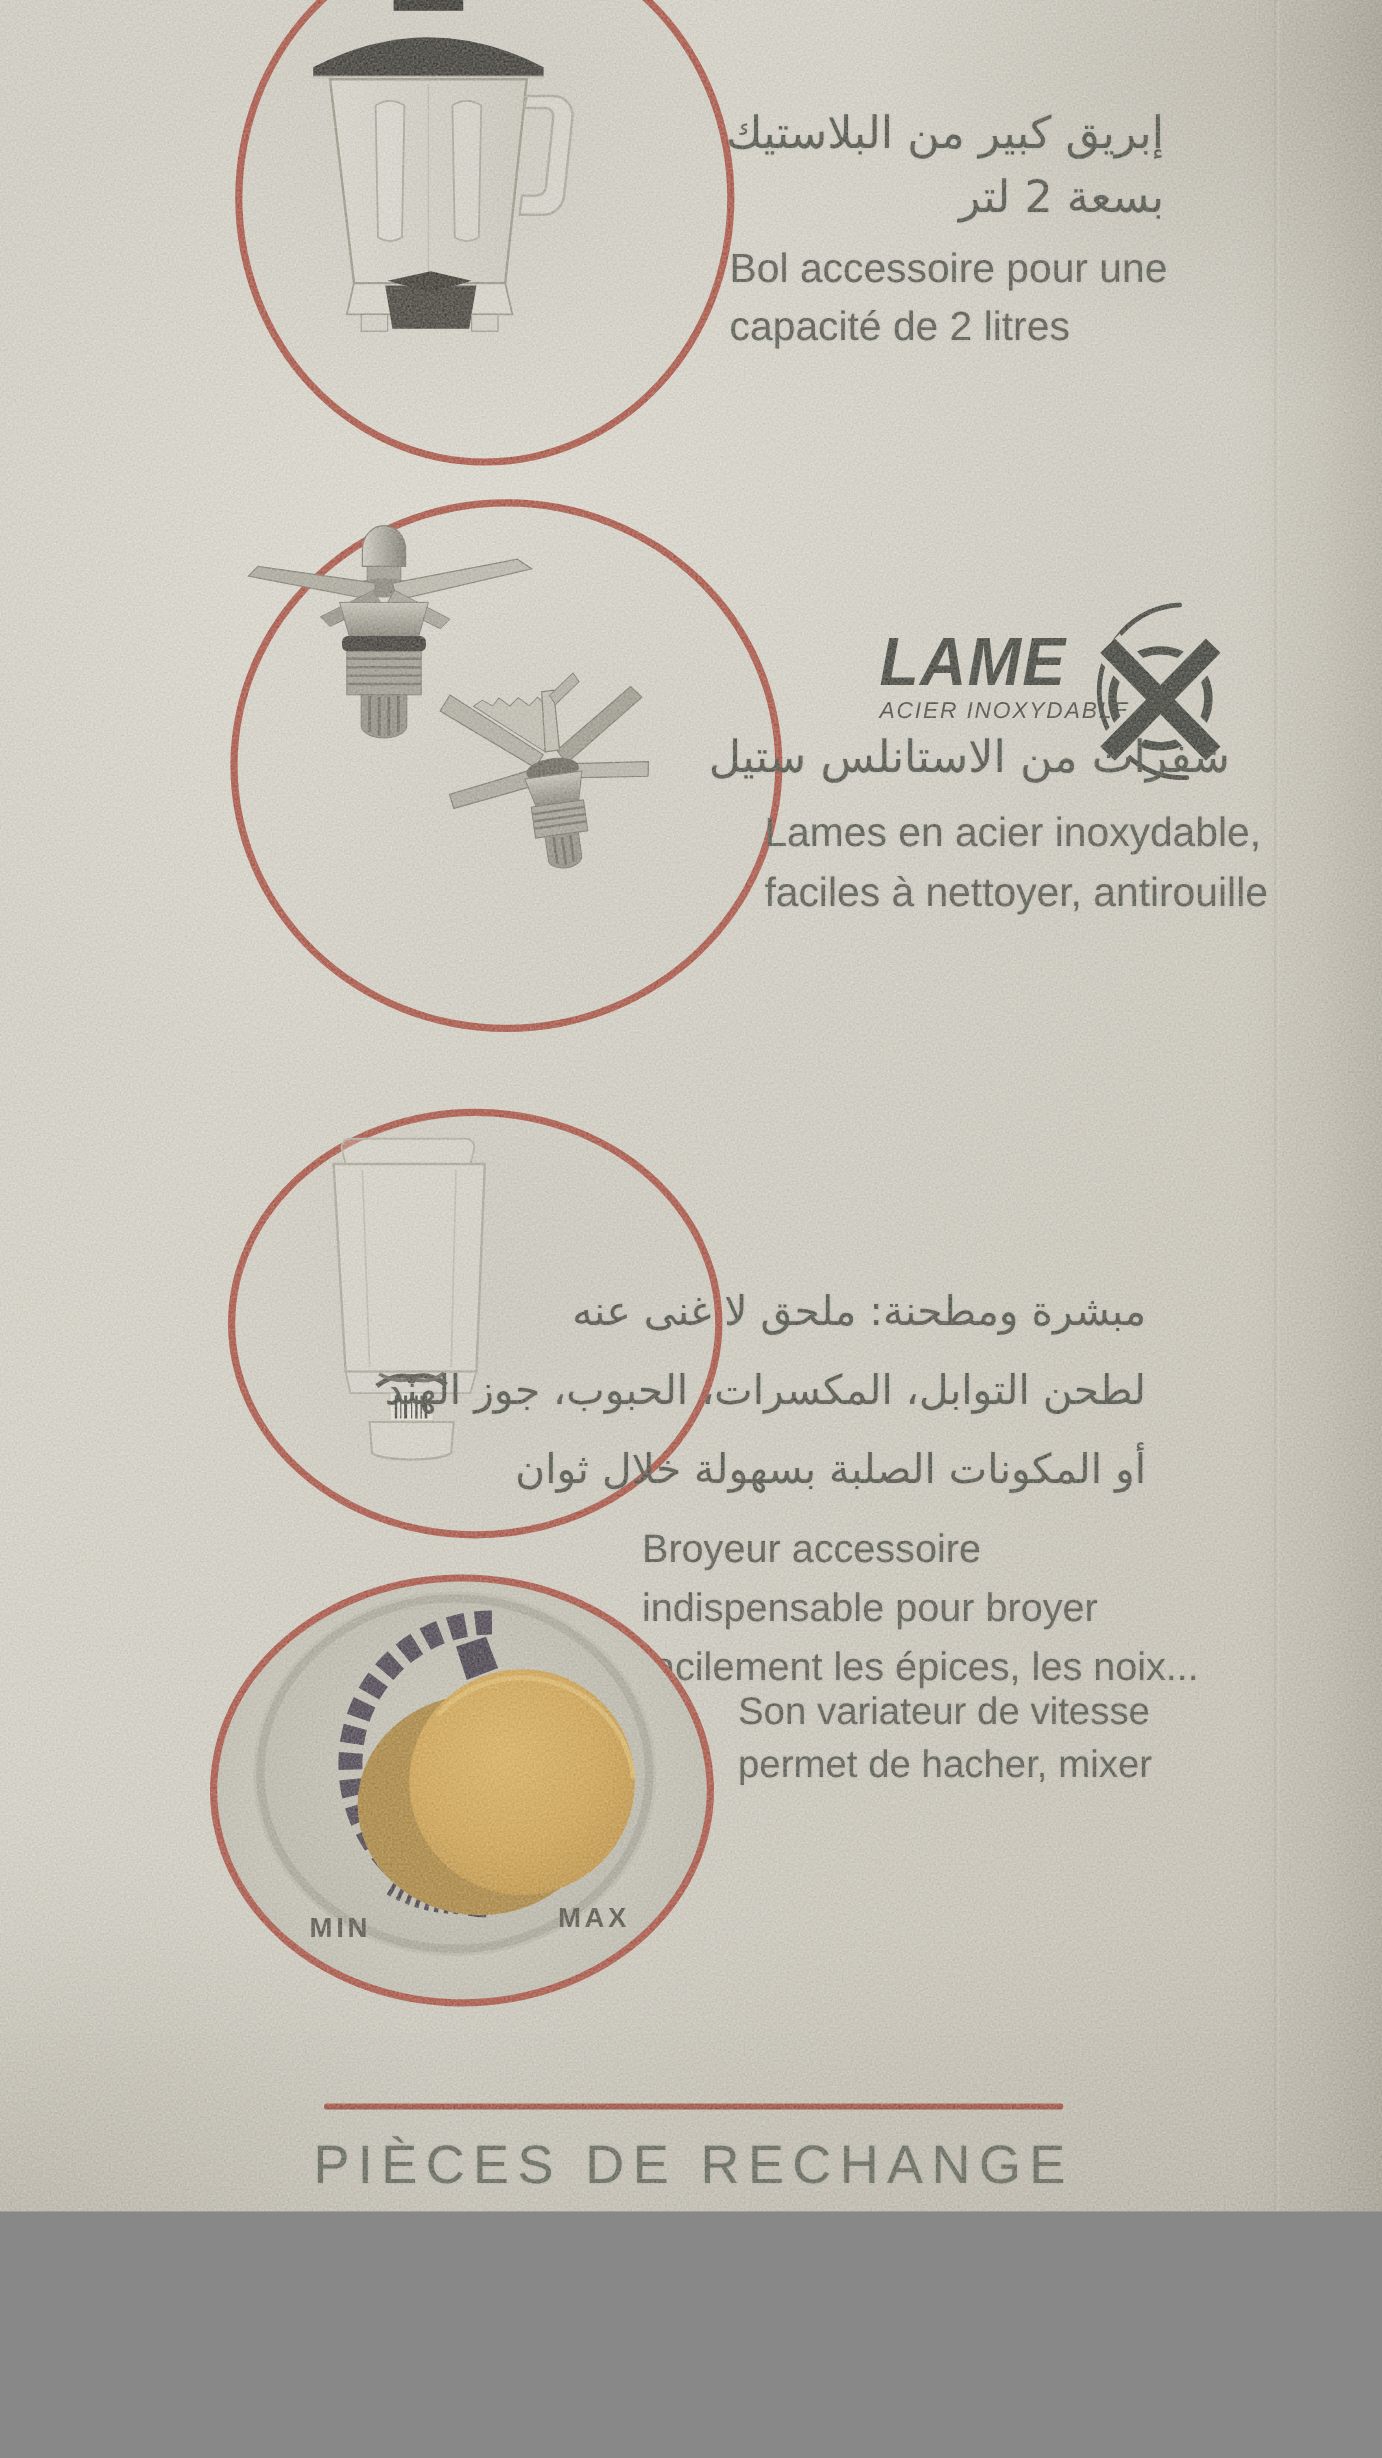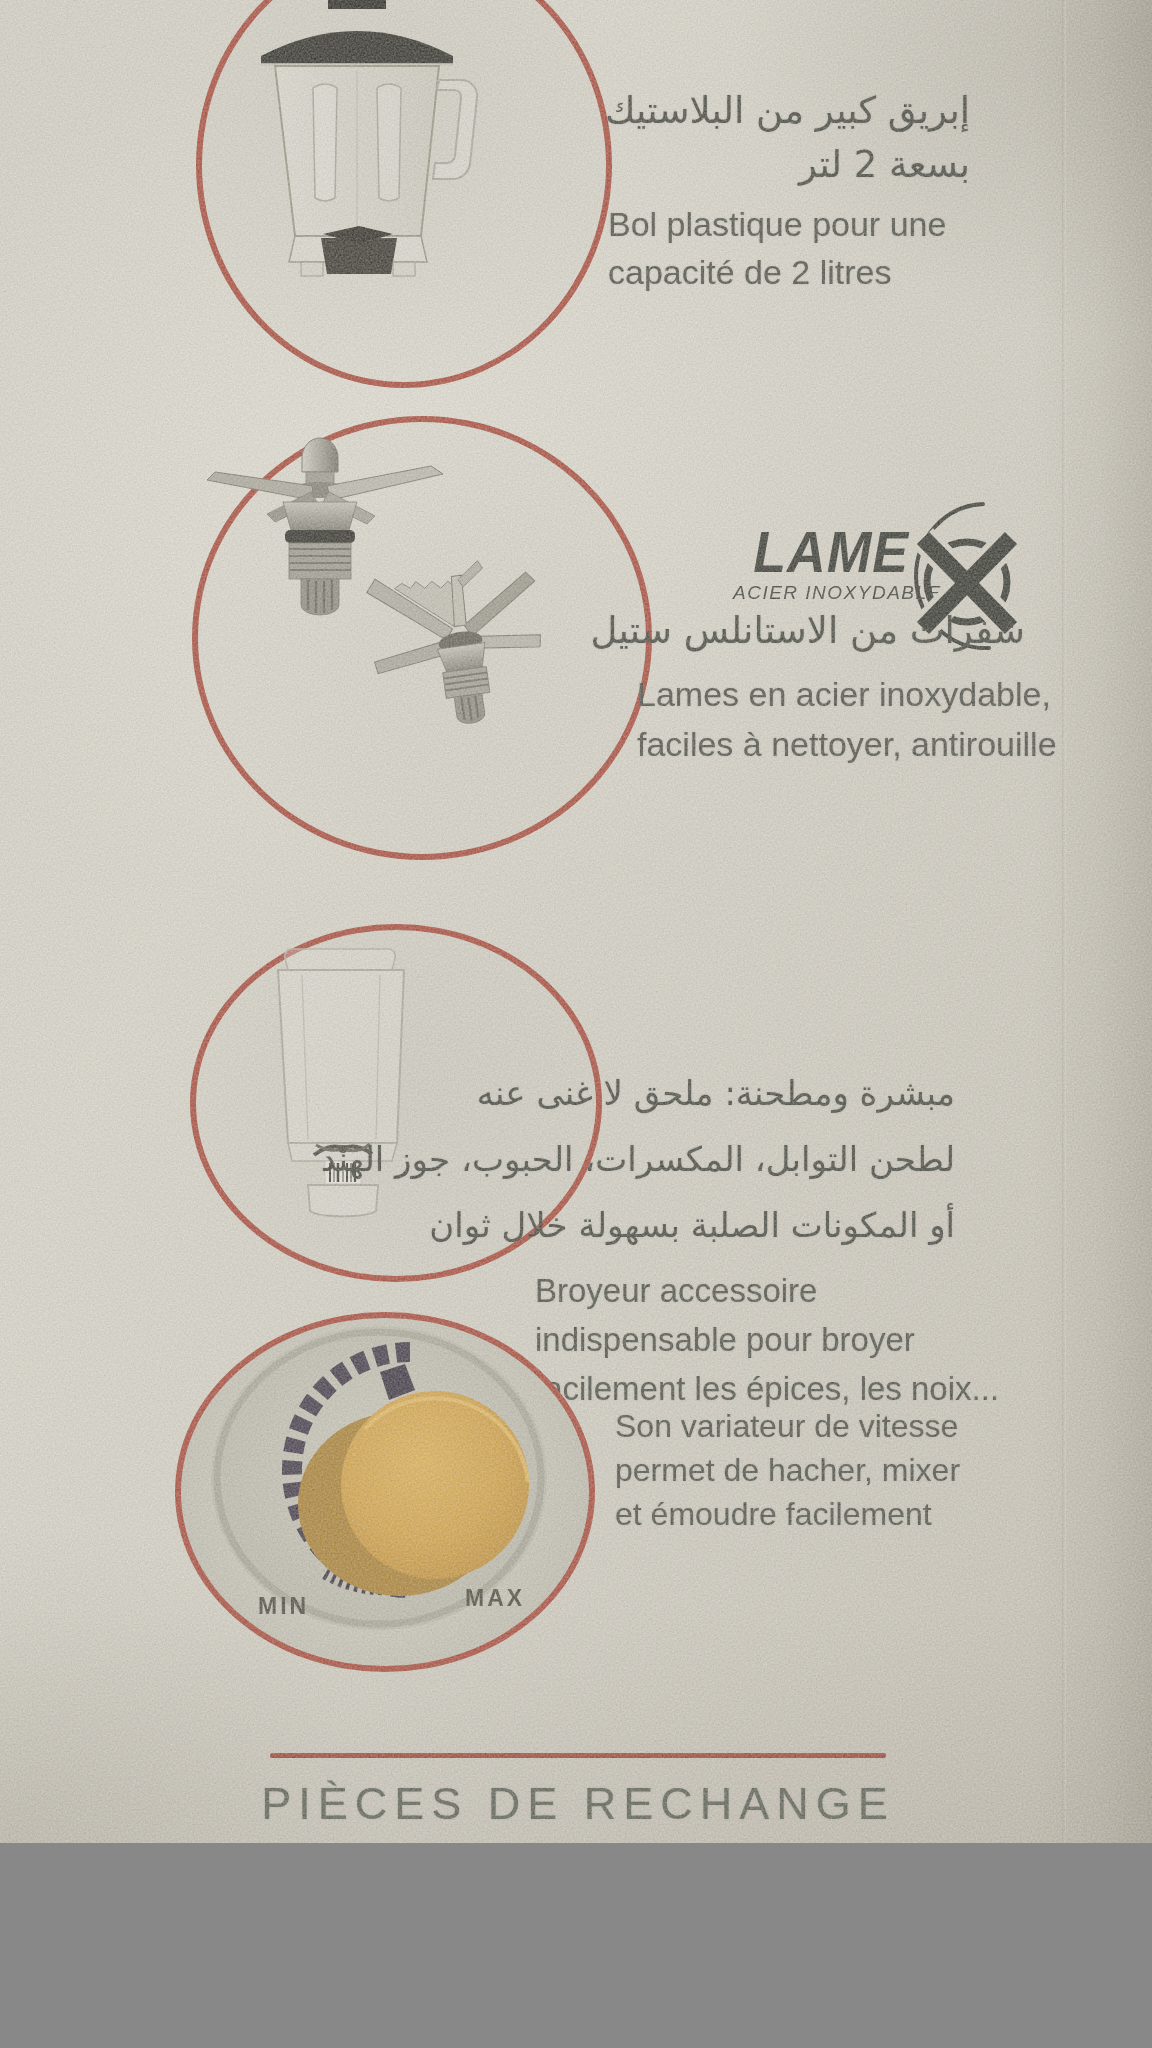--- a/index.html
+++ b/index.html
@@ -37,21 +37,21 @@
   .ar { direction:rtl; text-align:right; font-family:"DejaVu Sans",sans-serif;
         color:#33362e; text-shadow:0 0 2px rgba(70,72,62,0.30); }
   .fr { text-align:left; color:#3c3f37; text-shadow:0 0 2px rgba(70,72,62,0.28); }
   .line { white-space:nowrap; }
 
   #t1 { left:608px; top:84px;  width:362px; }
   #t1 .ar { font-size:37px; line-height:54px; }
   #t1 .fr { font-size:34px; line-height:48px; margin-top:8px; }
 
   #lame-badge { position:absolute; left:700px; top:520px; width:340px; height:110px; }
-  .lame-col { position:absolute; left:33px; top:6px; text-align:center; }
+  .lame-col { position:absolute; left:33px; top:6px; text-align:left; }
   .lame-title { font-size:57px; font-weight:700; font-style:italic; letter-spacing:1px;
     color:#23261f; line-height:52px; transform:scaleX(0.94); transform-origin:left; }
   .lame-sub { font-size:19px; font-style:italic; letter-spacing:1.5px; color:#2c2f28; margin-top:4px; }
   #xbadge { position:absolute; left:195px; top:-22px; width:140px; height:168px; }
 
   #t2 { left:637px; top:600px; width:388px; }
   #t2 .ar { font-size:37px; line-height:61px; }
   #t2 .fr { font-size:34px; line-height:50px; margin-top:8px; }
 
   #t3 { left:535px; top:1060px; width:420px; }
@@ -113,21 +113,21 @@
       <rect x="76" y="262" width="22" height="14" fill="rgba(215,213,204,0.7)" stroke="#8f8c80"></rect>
       <rect x="168" y="262" width="22" height="14" fill="rgba(215,213,204,0.7)" stroke="#8f8c80"></rect>
     </g>
   </svg>
   <div class="tblock" id="t1">
     <div class="ar">
       <div class="line">إبريق كبير من البلاستيك</div>
       <div class="line">بسعة 2 لتر</div>
     </div>
     <div class="fr">
-      <div class="line">Bol plastique pour une</div>
+      <div class="line">Bol accessoire pour une</div>
       <div class="line">capacité de 2 litres</div>
     </div>
   </div>
 
   <div class="circle" id="c2"></div>
   <svg class="illus" id="blades-svg" viewBox="0 0 340 330">
     <defs>
       <linearGradient id="met" x1="0" y1="0" x2="1" y2="0">
         <stop offset="0" stop-color="#d7d5ca"></stop>
           <stop offset="0.5" stop-color="#a3a094"></stop>
@@ -279,21 +279,20 @@
     <ellipse cx="225" cy="192" rx="102" ry="92" fill="#a87a24"></ellipse>
     <circle cx="260" cy="173" r="94" fill="url(#goldg)"></circle>
     <path d="M 190,117 A 94,94 0 0 1 353,170" stroke="#ecc162" stroke-width="4" fill="none" opacity="0.75"></path>
     <text x="83" y="302" font-size="23" font-weight="bold" letter-spacing="3" fill="#3b3b32" font-family="Liberation Sans, DejaVu Sans, sans-serif">MIN</text>
     <text x="290" y="294" font-size="23" font-weight="bold" letter-spacing="3" fill="#3b3b32" font-family="Liberation Sans, DejaVu Sans, sans-serif">MAX</text>
   </svg>
   <div class="tblock" id="t4">
     <div class="fr">
       <div class="line">Son variateur de vitesse</div>
       <div class="line">permet de hacher, mixer</div>
-      <div class="line">et émoudre facilement</div>
     </div>
   </div>
 
   <div class="rule" id="rule-top"></div>
   <div class="footer-text" id="f1">PIÈCES DE RECHANGE</div>
   <div class="footer-text" id="f2">&amp; ACCESSOIRES</div>
   <div class="rule" id="rule-bottom"></div>
 
   <svg id="made-logo" viewBox="0 0 246 200">
     <defs>

